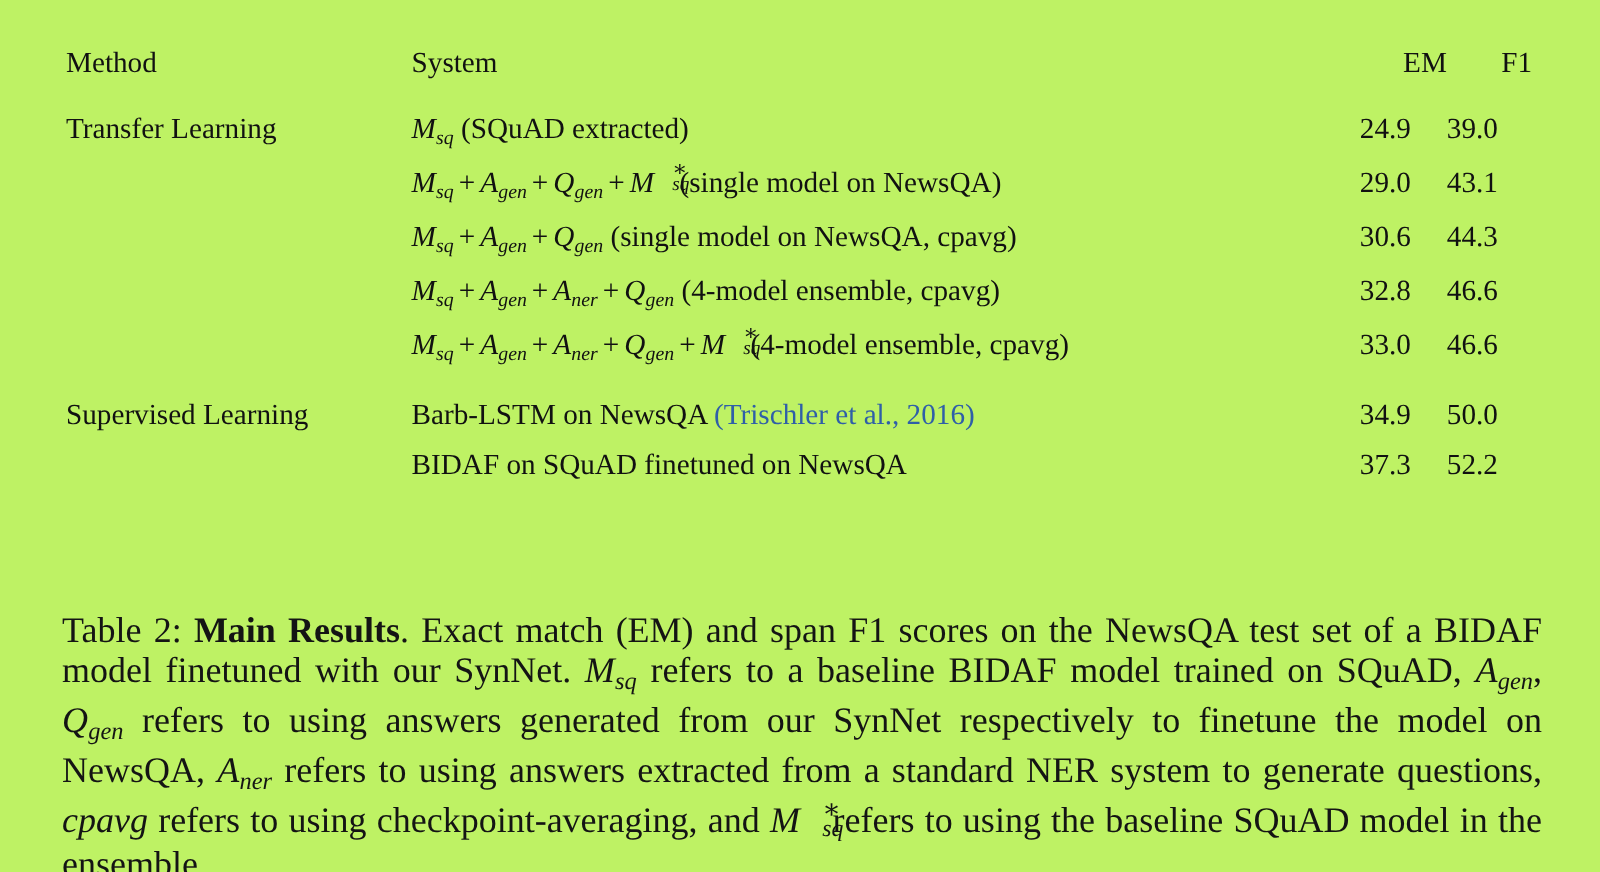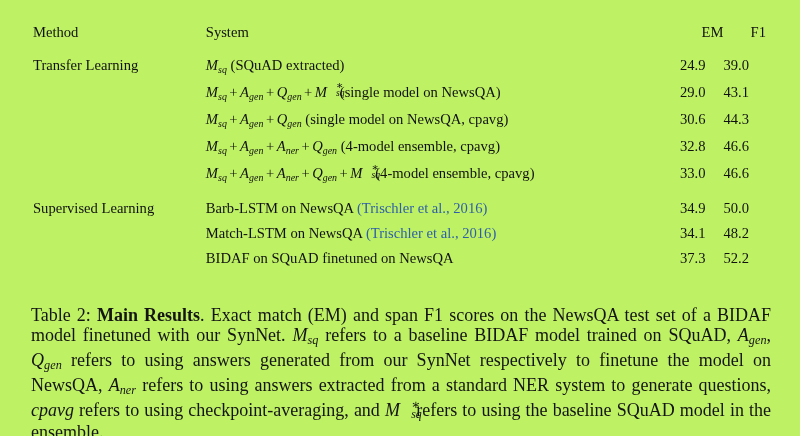--- a/index.html
+++ b/index.html
@@ -205,26 +205,20 @@
           <td colspan="4" class="rule-thin"></td>
         </tr>
 
         <tr class="datarow first">
           <td class="col-method">Supervised Learning</td>
           <td class="col-system"><span>Barb-LSTM on NewsQA </span><span class="cite">(Trischler et al., 2016)</span></td>
           <td class="col-em">34.9</td>
           <td class="col-f1">50.0</td>
         </tr>
 
-        <tr class="datarow">
-          <td class="col-method"></td>
-          <td class="col-system"><span>Match-LSTM on NewsQA </span><span class="cite">(Trischler et al., 2016)</span></td>
-          <td class="col-em">34.1</td>
-          <td class="col-f1">48.2</td>
-        </tr>
 
 
         <tr class="datarow last">
           <td class="col-method"></td>
           <td class="col-system">BIDAF on SQuAD finetuned on NewsQA</td>
           <td class="col-em">37.3</td>
           <td class="col-f1">52.2</td>
         </tr>
 
         <tr>

